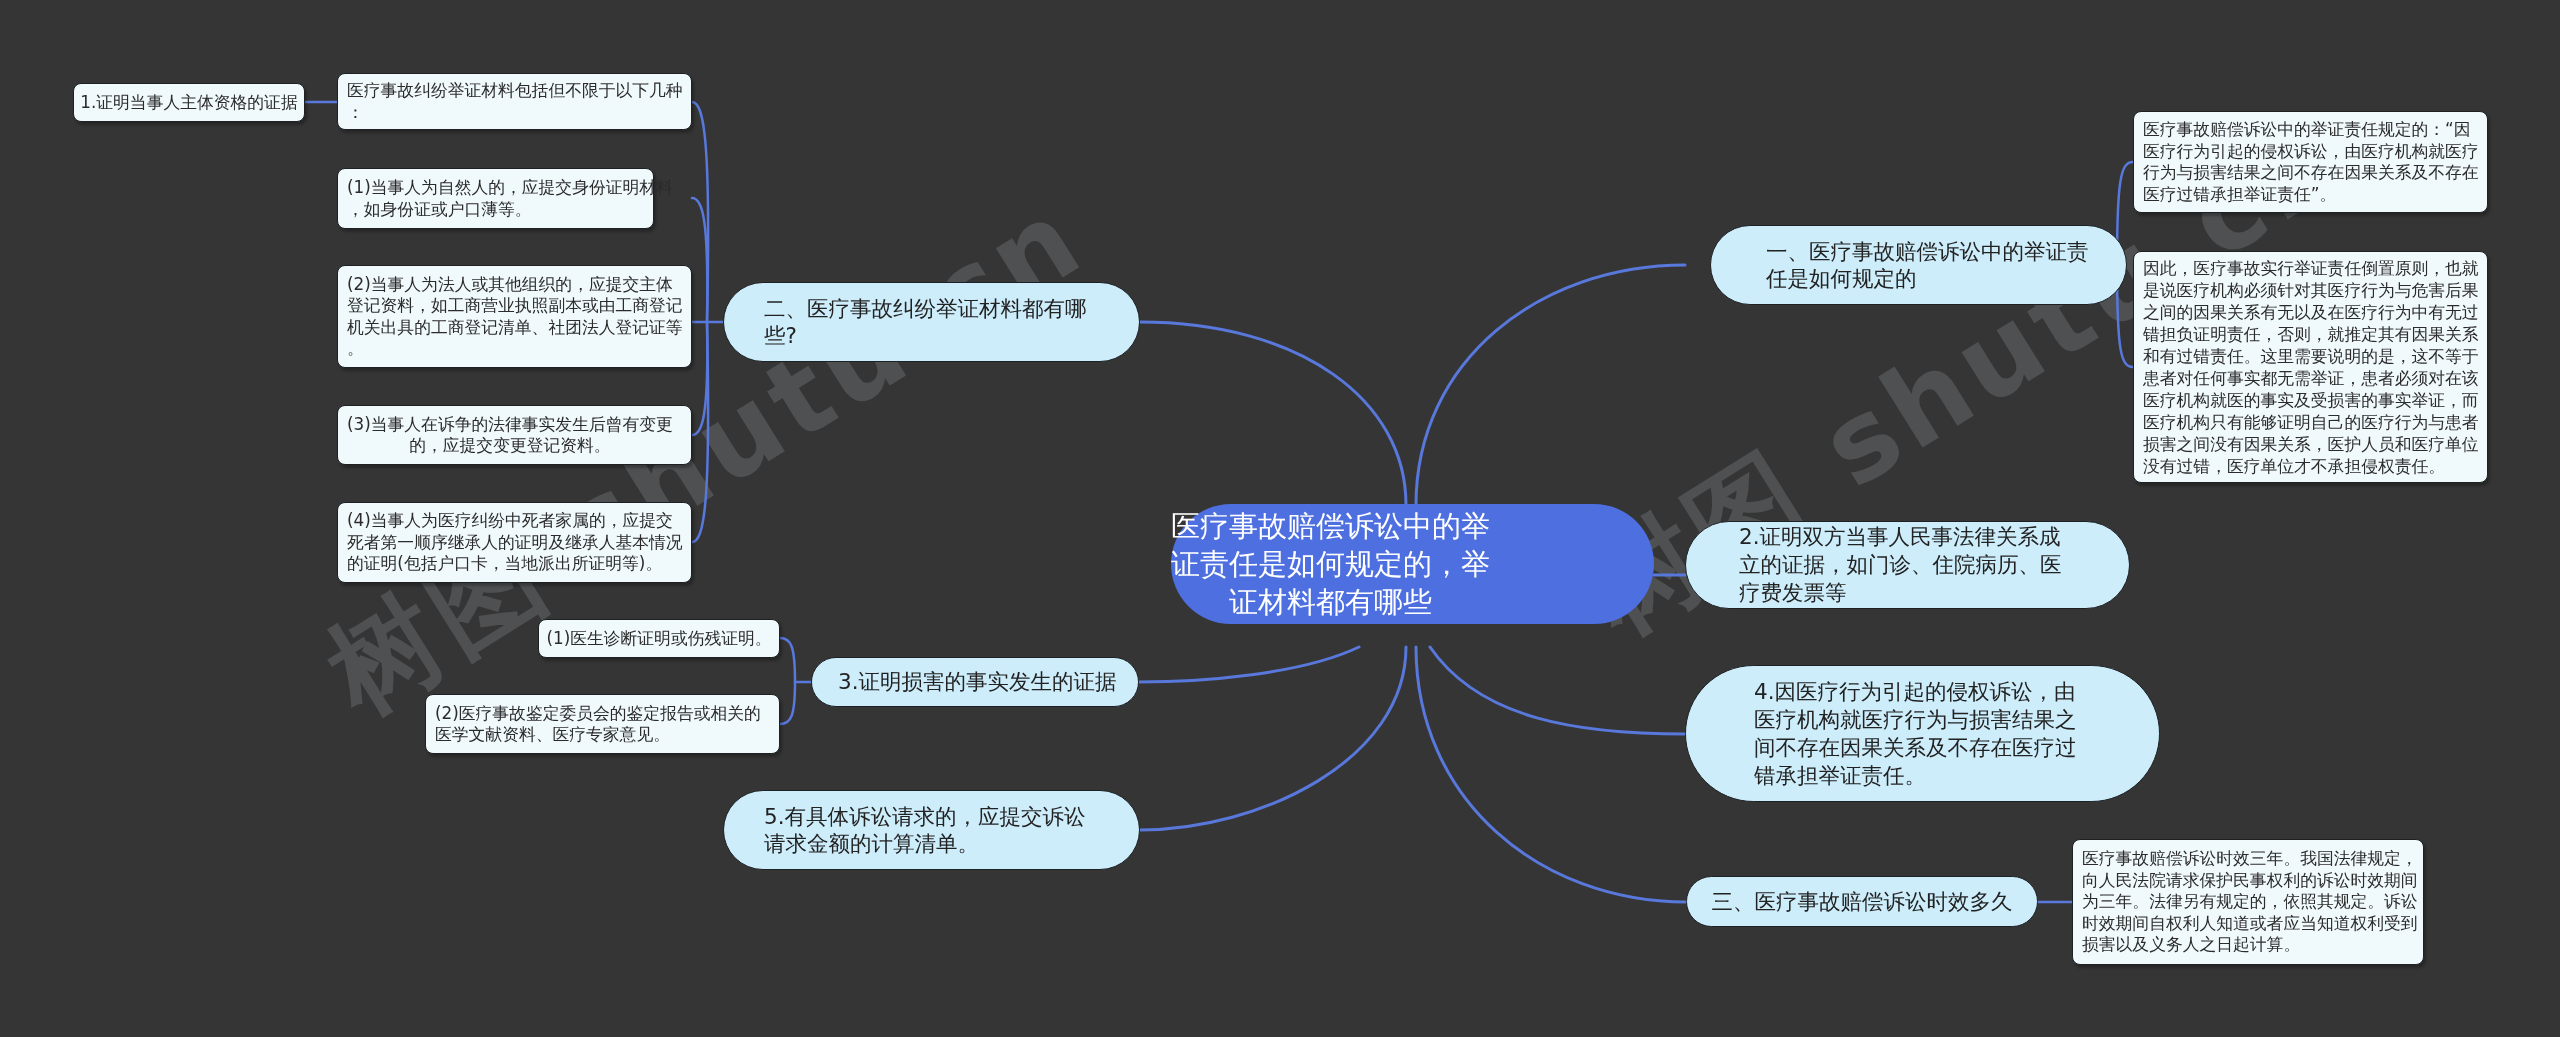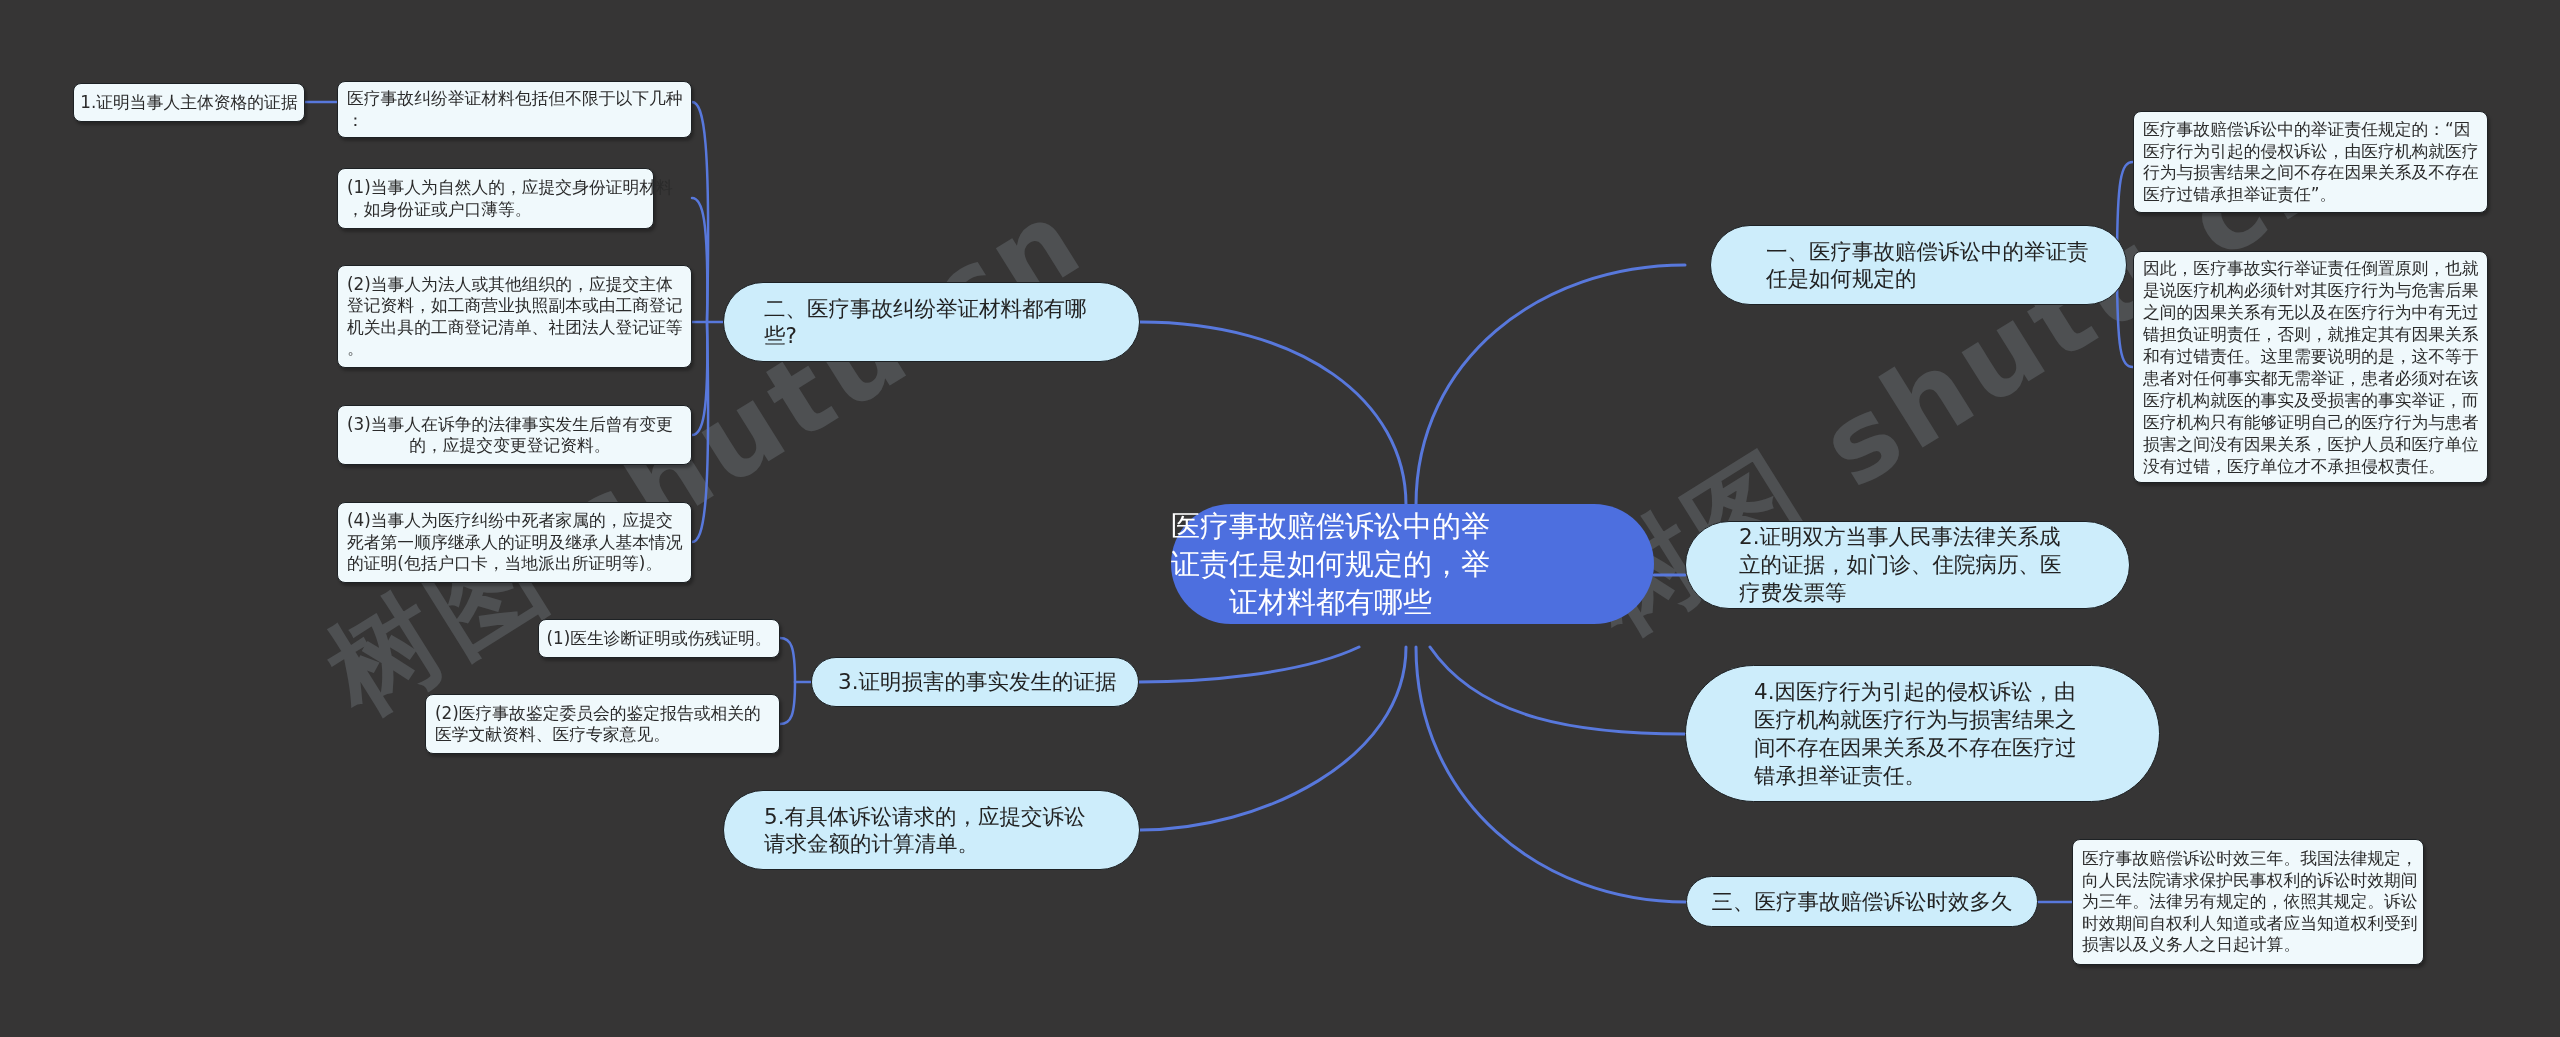--- a/index.html
+++ b/index.html
@@ -60,21 +60,21 @@
     .box {
       background: var(--box-fill); color: var(--box-text);
       border: 1px solid var(--outline); border-radius: 8px;
       font-size: 16.8px; line-height: 21.5px;
       padding: 0 9px;
       box-shadow: 2px 3px 3px rgba(0,0,0,0.28);
     }
     .b-r1 { left: 2133px; top: 111px; width: 355px; height: 102px; }
     .b-r2 { left: 2133px; top: 251px; width: 355px; height: 232px; line-height: 22px; }
     .b-r3 { left: 2072px; top: 839px; width: 352px; height: 126px; }
-    .b-l0 { left: 337px; top: 73px; width: 355px; height: 57px; margin-top: 8px; }
+    .b-l0 { left: 337px; top: 73px; width: 355px; height: 57px; }
     .b-l0a { left: 73px; top: 83px; width: 232px; height: 39px; justify-content: center; padding: 0; }
     .b-l1 { left: 337px; top: 168px; width: 317px; height: 61px; }
     .b-l2 { left: 337px; top: 265px; width: 355px; height: 103px; }
     .b-l3 { left: 337px; top: 405px; width: 355px; height: 60px; text-align: center; }
     .b-l4 { left: 337px; top: 502px; width: 355px; height: 81px; }
     .b-l5 { left: 538px; top: 619px; width: 242px; height: 39px; justify-content: center; padding: 16px; }
     .b-l6 { left: 425px; top: 694px; width: 355px; height: 60px; }
   </style>
 </head>
 <body>

